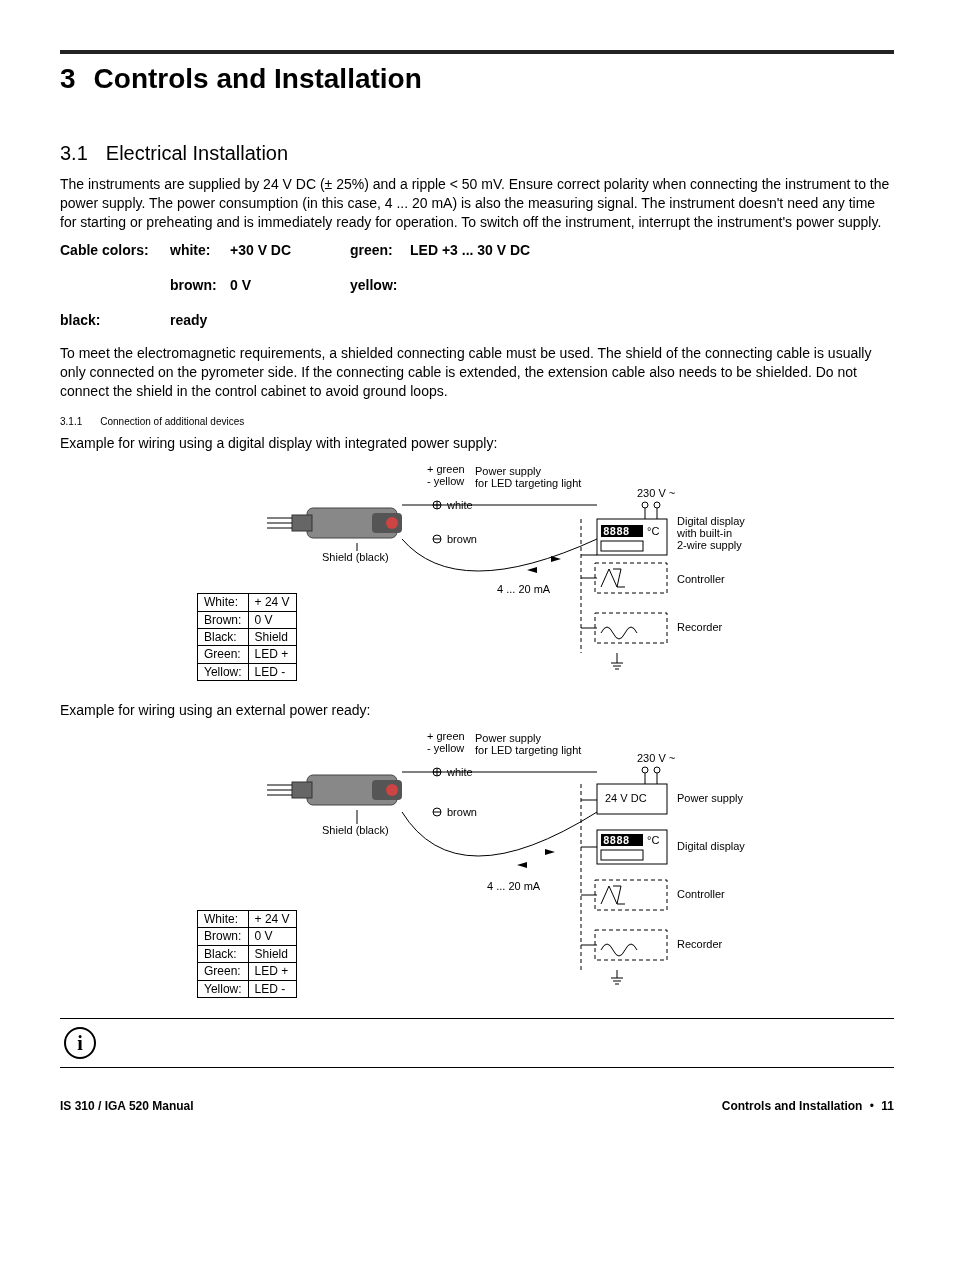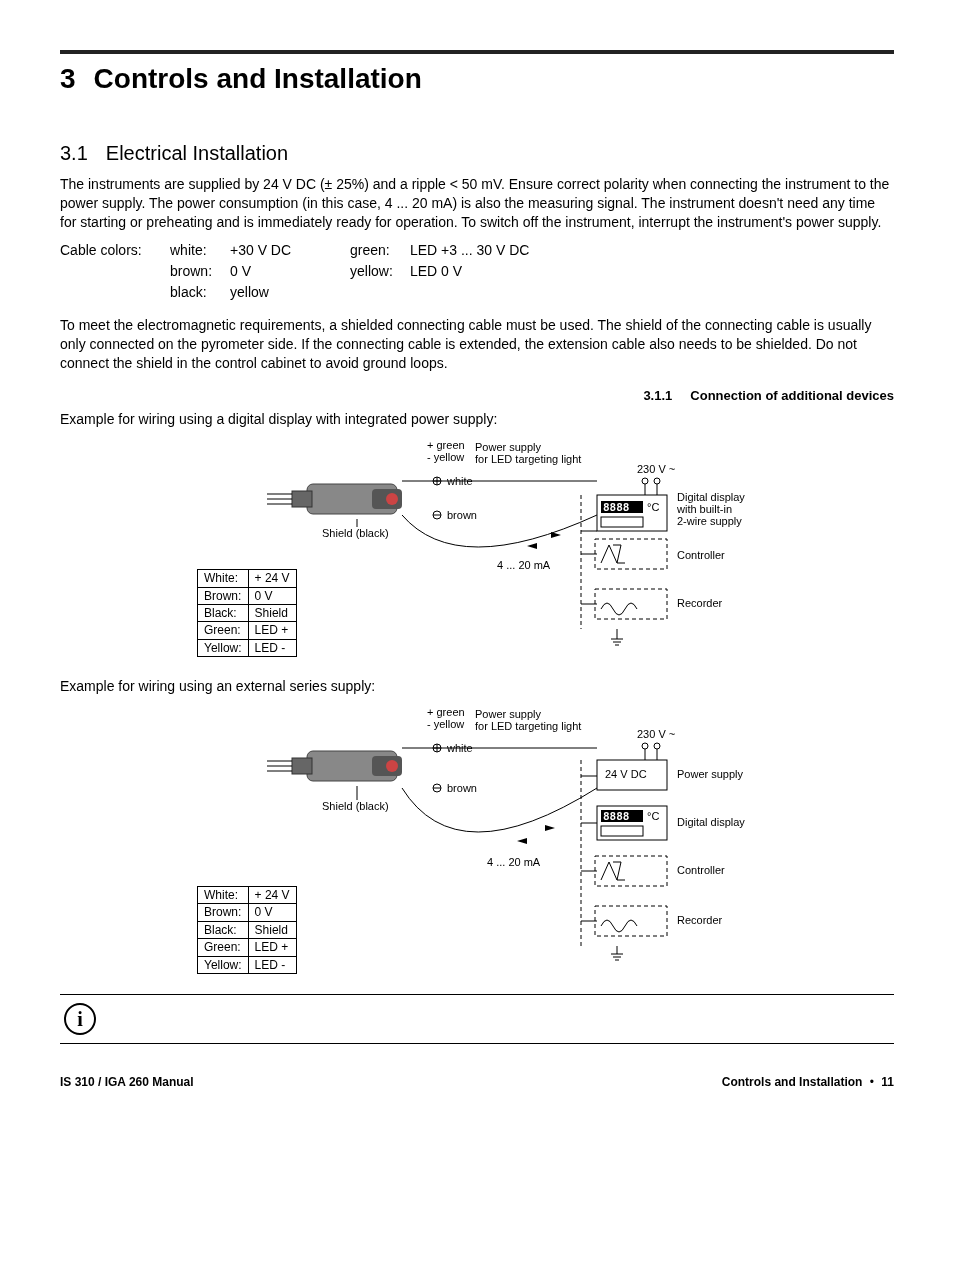--- a/index.html
+++ b/index.html
@@ -19,32 +19,32 @@
     font-size: 28px;
     font-weight: 900;
     margin: 0 0 42px 0;
   }
   h2 {
     font-size: 20px;
     font-weight: 400;
     margin: 20px 0 8px 0;
   }
   h3 {
-    font-size: 13px;
-    font-weight: 700;
+    font-size: 10px;
+    font-weight: 400;
     margin: 14px 0 6px 0;
-    text-align: right;
   }
   .hnum { display:inline-block; margin-right: 18px; }
   p { margin: 0 0 10px 0; }
   .cable-grid {
     display: grid;
     grid-template-columns: 110px 60px 120px 60px auto;
-    row-gap: 2px;
+    row-gap: 16px;
     margin: 8px 0 14px 0;
+    font-weight: bold;
   }
   .diagram-wrap {
     margin: 4px auto 10px auto;
     width: 560px;
   }
   svg { display:block; }
   .wire-table {
     border-collapse: collapse;
     font-family: Arial, sans-serif;
     font-size: 12px;
@@ -98,25 +98,24 @@
   <div>Cable colors:</div>
   <div>white:</div>
   <div>+30 V DC</div>
   <div>green:</div>
   <div>LED +3 ... 30 V DC</div>
 
   <div></div>
   <div>brown:</div>
   <div>0 V</div>
   <div>yellow:</div>
-  <div>LED 0 V</div>
 
   <div></div>
   <div>black:</div>
-  <div>yellow</div>
+  <div>ready</div>
   <div></div>
     <div></div>
 </div>
 
 <p>To meet the electromagnetic requirements, a shielded connecting cable must be used. The shield of the connecting cable is usually only connected on the pyrometer side. If the connecting cable is extended, the extension cable also needs to be shielded. Do not connect the shield in the control cabinet to avoid ground loops.</p>
 
 <h3>
   <span class="hnum">3.1.1</span><span>Connection of additional devices</span>
 </h3>
 
@@ -211,21 +210,21 @@
           <td>LED +</td>
         </tr>
   <tr>
           <td>Yellow:</td>
           <td>LED -</td>
         </tr>
 </tbody>
     </table>
 </div>
 
-<p style="margin-top:-70px">Example for wiring using an external series supply:</p>
+<p style="margin-top:-70px">Example for wiring using an external power ready:</p>
 
 <div class="diagram-wrap">
 <svg viewBox="0 0 560 260" width="560" height="260" font-family="Arial" font-size="11">
   <g>
     <rect x="110" y="45" width="90" height="30" rx="6" fill="#888" stroke="#444"></rect>
     <rect x="175" y="50" width="30" height="20" rx="4" fill="#555"></rect>
     <circle cx="195" cy="60" r="6" fill="#c44"></circle>
     <rect x="95" y="52" width="20" height="16" fill="#666" stroke="#333"></rect>
     <line x1="70" y1="55" x2="95" y2="55" stroke="#000"></line>
     <line x1="70" y1="60" x2="95" y2="60" stroke="#000"></line>
@@ -312,19 +311,19 @@
         </tr>
 </tbody>
     </table>
 </div>
 
 <div class="note-box" style="margin-top:-70px">
   <div class="info-icon">i</div>
 </div>
 
 <div class="footer">
-  <div>IS 310 / IGA 260 Manual</div>
+  <div>IS 310 / IGA 520 Manual</div>
   <div class="right">
     <span class="label">Controls and Installation</span>
     <span class="sep">•</span>
     <span>11</span>
   </div>
 </div>
 
 </body></html>

